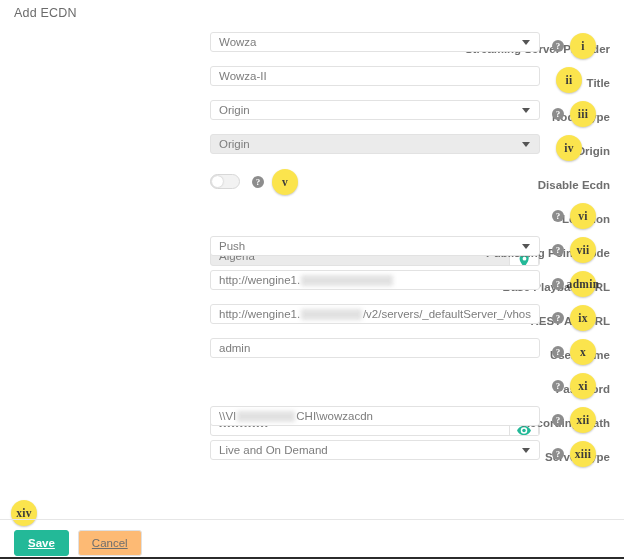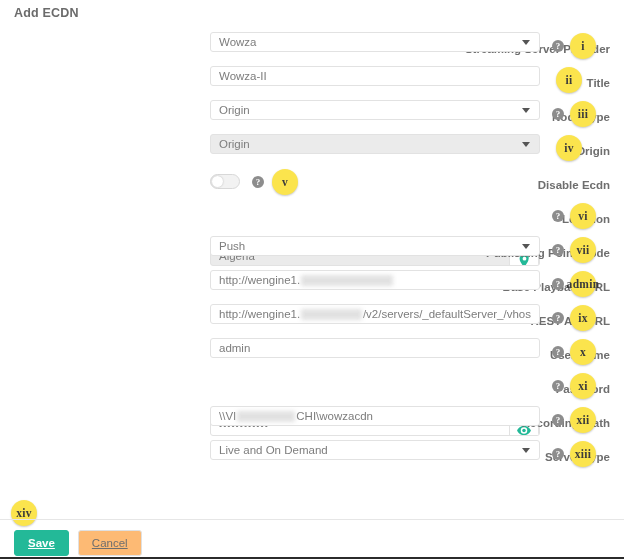--- a/index.html
+++ b/index.html
@@ -17,21 +17,21 @@
     overflow: hidden;
     border-bottom: 2px solid #2b2b2b;
     box-sizing: border-box;
   }
 
   .page-title {
     position: absolute;
     left: 14px;
     top: 6px;
     font-size: 12.5px;
-    font-weight: 700;
+    font-weight: 400;
     color: #6b6b6b;
     letter-spacing: .2px;
   }
 
   .form {
     position: absolute;
     left: 0;
     top: 32px;
     width: 624px;
   }

